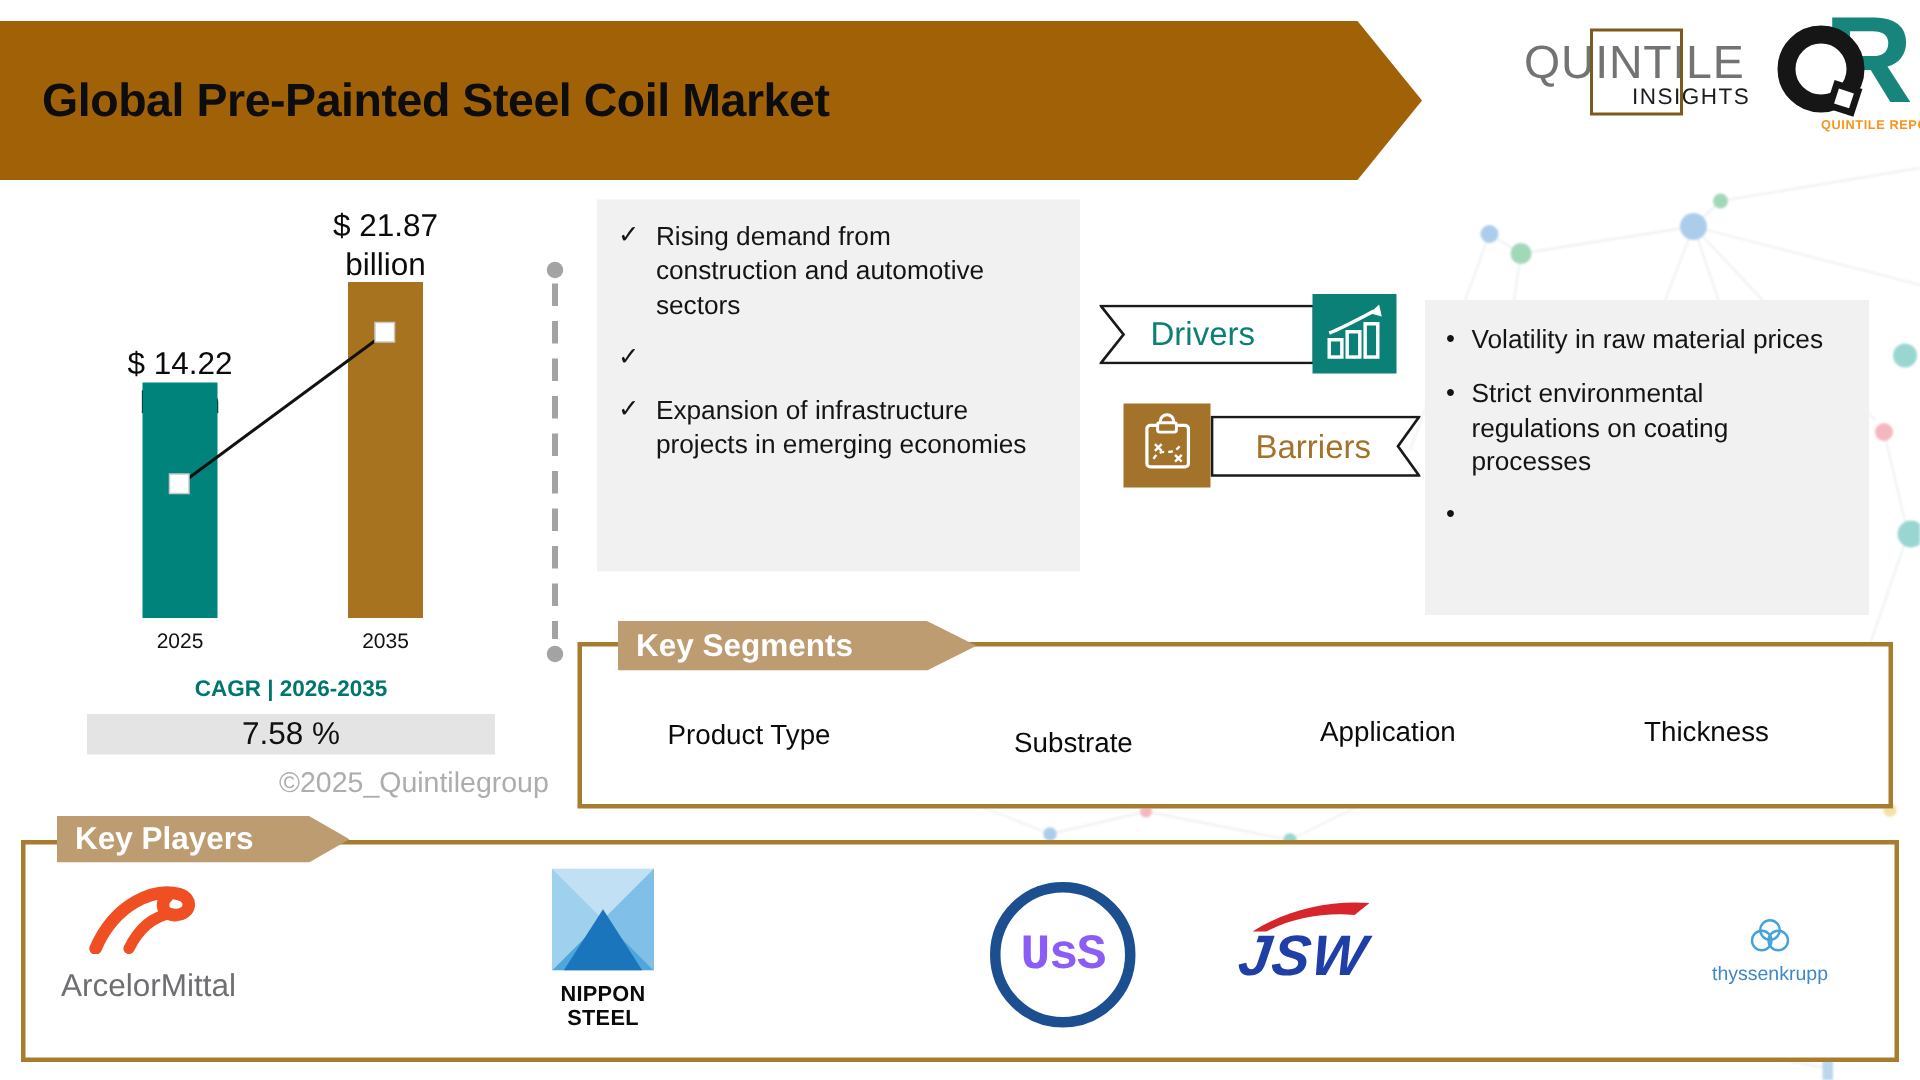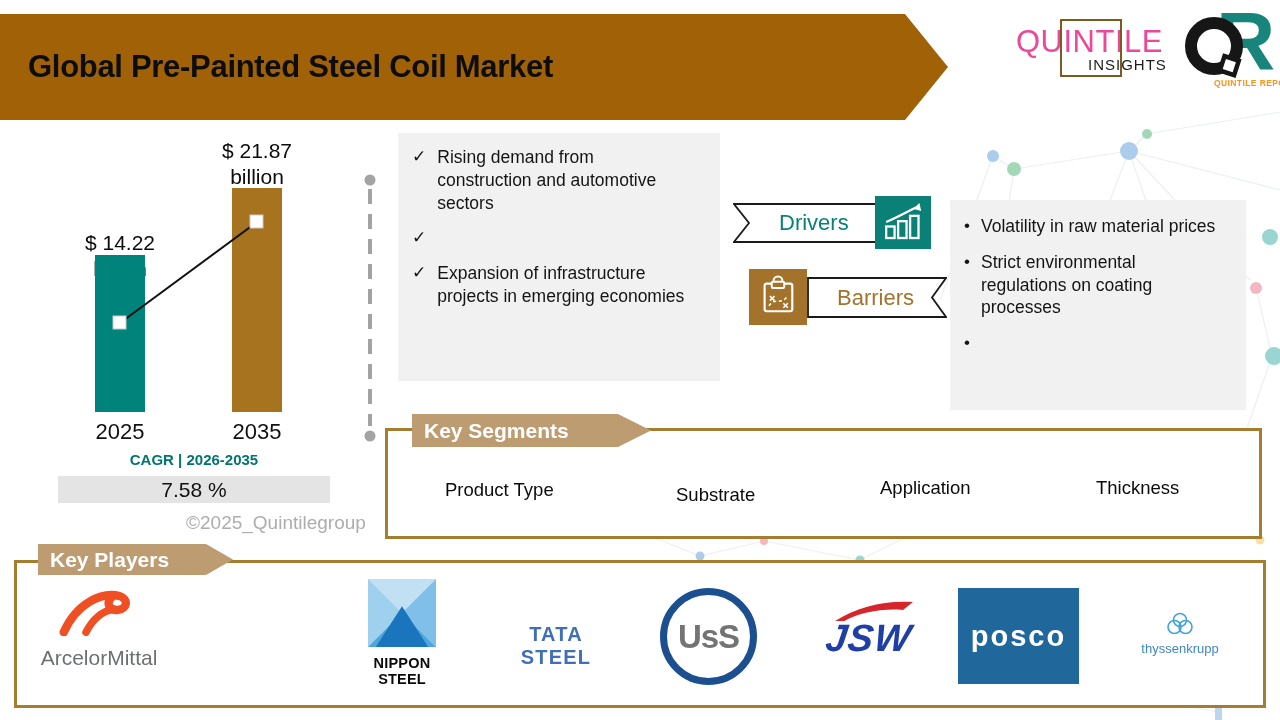--- a/index.html
+++ b/index.html
@@ -9,39 +9,39 @@
   
   .bg-net{position:absolute;left:0;top:0;z-index:0;opacity:.5;filter:blur(.6px);}
 
   
   .header-banner{position:absolute;left:0;top:14px;width:948px;height:106px;background:#a16207;
       clip-path:polygon(0 0,905px 0,100% 50%,905px 100%,0 100%);z-index:2;display:flex;align-items:center;}
   .slide-title{margin:0 0 0 28px;font-size:31px;font-weight:bold;letter-spacing:-.3px;color:#0d0d0d;}
 
   
   .qi-logo{position:absolute;left:1016px;top:26px;width:168px;height:56px;z-index:2;}
-  .qi-word{position:absolute;left:0;top:0;font-size:31px;line-height:1;color:#ec4899;letter-spacing:.5px;}
+  .qi-word{position:absolute;left:0;top:0;font-size:31px;line-height:1;color:#737373;letter-spacing:.5px;}
   .qi-frame{position:absolute;left:44px;top:-7px;width:58px;height:54px;border:2.5px solid #7E5A1F;}
   .qi-sub{position:absolute;left:72px;top:30px;font-size:15px;color:#1c1c1c;letter-spacing:1px;}
 
   
   .qr-logo{position:absolute;left:1184px;top:8px;width:96px;height:88px;z-index:2;}
   .qr-r{position:absolute;left:32px;top:-8px;font-size:82px;line-height:1;font-weight:800;color:#17857B;}
   .qr-q{position:absolute;left:0;top:6px;}
   .qr-caption{position:absolute;left:30px;top:70px;font-size:8.5px;font-weight:bold;color:#F7941D;
       letter-spacing:.4px;white-space:nowrap;}
 
   
   .v-label{position:absolute;width:140px;text-align:center;font-size:21px;line-height:1.22;
       white-space:pre-line;color:#0b0b0b;z-index:1;}
   .v1{left:50px;top:198px;margin-top:32px;} .v2{left:187px;top:138px;}
   .bar{position:absolute;width:50px;z-index:1;}
   .bar1{left:95px;top:255px;height:157px;background:#00837B;}
   .bar2{left:232px;top:188px;height:224px;background:#A8731E;}
-  .year{position:absolute;width:100px;text-align:center;font-size:22px;top:419px;z-index:1;}
+  .year{position:absolute;width:100px;text-align:center;font-size:14px;top:419px;z-index:1;}
   .y1{left:70px;} .y2{left:207px;}
   .cagr-label{position:absolute;left:58px;top:451px;width:272px;text-align:center;
       font-size:15px;font-weight:bold;color:#00766E;z-index:1;}
   .cagr-box{position:absolute;left:58px;top:476px;width:272px;height:27px;background:#E4E4E4;
       text-align:center;font-size:21px;line-height:27px;z-index:1;}
   .watermark{position:absolute;left:186px;top:512px;font-size:19px;color:#ADADAD;z-index:1;}
 
   .chart-overlay{position:absolute;left:0;top:0;z-index:3;pointer-events:none;}
 
   
@@ -52,21 +52,21 @@
   .panel li{display:flex;gap:11px;margin-bottom:13px;font-size:17.5px;line-height:1.3;color:#141414;}
   .drivers-panel .li-text{width:255px;}
   .barriers-panel .li-text{width:245px;}
   .bullet-glyph{font-size:17px;line-height:1.3;}
 
   
   .ribbon{position:absolute;z-index:2;}
   .ribbon svg{position:absolute;left:0;top:0;}
   .ribbon-text{position:absolute;top:0;bottom:0;display:flex;align-items:center;font-size:22px;}
   .drivers-ribbon{left:733px;top:203px;width:144px;height:40px;}
-  .drivers-ribbon .ribbon-text{left:34px;color:#0B8076;margin-left:12px;}
+  .drivers-ribbon .ribbon-text{left:34px;color:#0B8076;}
   .barriers-ribbon{left:807px;top:277px;width:140px;height:41px;}
   .barriers-ribbon .ribbon-text{left:30px;color:#A4732B;}
   .sq-icon{position:absolute;z-index:2;display:flex;align-items:center;justify-content:center;}
   .drivers-icon{left:875px;top:196px;width:56px;height:53px;background:#0B8076;}
   .barriers-icon{left:749px;top:269px;width:58px;height:56px;background:#A4732B;}
 
   
   .sec-box{position:absolute;border:3px solid #A67C2E;background:#fff;z-index:1;box-sizing:border-box;}
   .seg-box{left:385px;top:428px;width:877px;height:111px;}
   .players-box{left:14px;top:560px;width:1252px;height:148px;}
@@ -86,21 +86,21 @@
   .lg-arcelor{left:38px;top:584px;width:122px;}
   .arc-text{font-size:21px;color:#6E6F72;margin-top:10px;}
   .lg-bluescope{left:186px;top:586px;width:122px;}
   .blu-text{font-size:19px;font-weight:bold;color:#1B409F;margin-top:4px;}
   .lg-nippon{left:350px;top:579px;width:104px;}
   .nip-text{font-size:14.5px;font-weight:800;color:#0a0a0a;margin-top:8px;letter-spacing:.2px;}
   .lg-tata{left:494px;top:623px;width:124px;}
   .tata-text{font-size:20px;font-weight:bold;color:#3F6FB7;letter-spacing:1.2px;}
   .lg-uss{left:660px;top:588px;width:97px;height:97px;border:7px solid #1B4F8F;border-radius:50%;
       display:flex;align-items:center;justify-content:center;box-sizing:border-box;}
-  .uss-text{font-size:33px;font-weight:800;color:#737373;letter-spacing:-1px;}
+  .uss-text{font-size:33px;font-weight:800;color:#8b5cf6;letter-spacing:-1px;font-family:Liberation Mono, monospace;}
   .lg-jsw{left:808px;top:597px;width:122px;}
   .jsw-text{display:inline-block;font-size:38px;line-height:1;font-weight:900;font-style:italic;
       color:#1F3FA7;letter-spacing:1px;transform:skewX(-8deg);margin-top:-2px;}
   .lg-posco{left:958px;top:588px;width:121px;height:96px;background:#20689B;
       display:flex;align-items:center;justify-content:center;}
   .posco-text{color:#fff;font-size:29px;font-weight:600;letter-spacing:2px;}
   .lg-thyssen{left:1130px;top:611px;width:100px;}
   .thy-text{font-size:13px;color:#3F87C5;margin-top:2px;}
 </style>
 </head>
@@ -291,38 +291,32 @@
       <rect width="70" height="70" fill="#D9ECF8"></rect>
       <polygon points="0,0 35,35 70,0" fill="#C2E0F4"></polygon>
       <polygon points="0,0 35,35 0,70" fill="#9FD0EE"></polygon>
       <polygon points="70,0 35,35 70,70" fill="#7FBFE8"></polygon>
       <polygon points="0,70 35,35 70,70" fill="#4DA6DC"></polygon>
       <polygon points="35,28 8,70 62,70" fill="#1B75BC"></polygon>
     </svg>
     <div class="nip-text">NIPPON STEEL</div>
   </div>
 
-  <div class="logo lg-tata">
-    <span class="tata-text">TATA STEEL</span>
-  </div>
 
   <div class="logo lg-uss">
     <span class="uss-text">UsS</span>
   </div>
 
   <div class="logo lg-jsw">
     <svg width="100" height="24" viewBox="0 0 100 24">
       <path d="M16 24 C 38 10, 66 3, 94 5 L 84 13 C 62 11, 38 16, 22 26 Z" fill="#D6252B"></path>
     </svg>
     <span class="jsw-text">JSW</span>
   </div>
 
-  <div class="logo lg-posco">
-    <span class="posco-text">posco</span>
-  </div>
 
   <div class="logo lg-thyssen">
     <svg width="30" height="28" viewBox="0 0 30 28">
       <g fill="none" stroke="#45A3DB" stroke-width="1.6">
         <circle cx="15" cy="9" r="6.5"></circle>
           <circle cx="9.5" cy="16" r="6.5"></circle>
           <circle cx="20.5" cy="16" r="6.5"></circle>
       </g>
     </svg>
     <div class="thy-text">thyssenkrupp</div>

